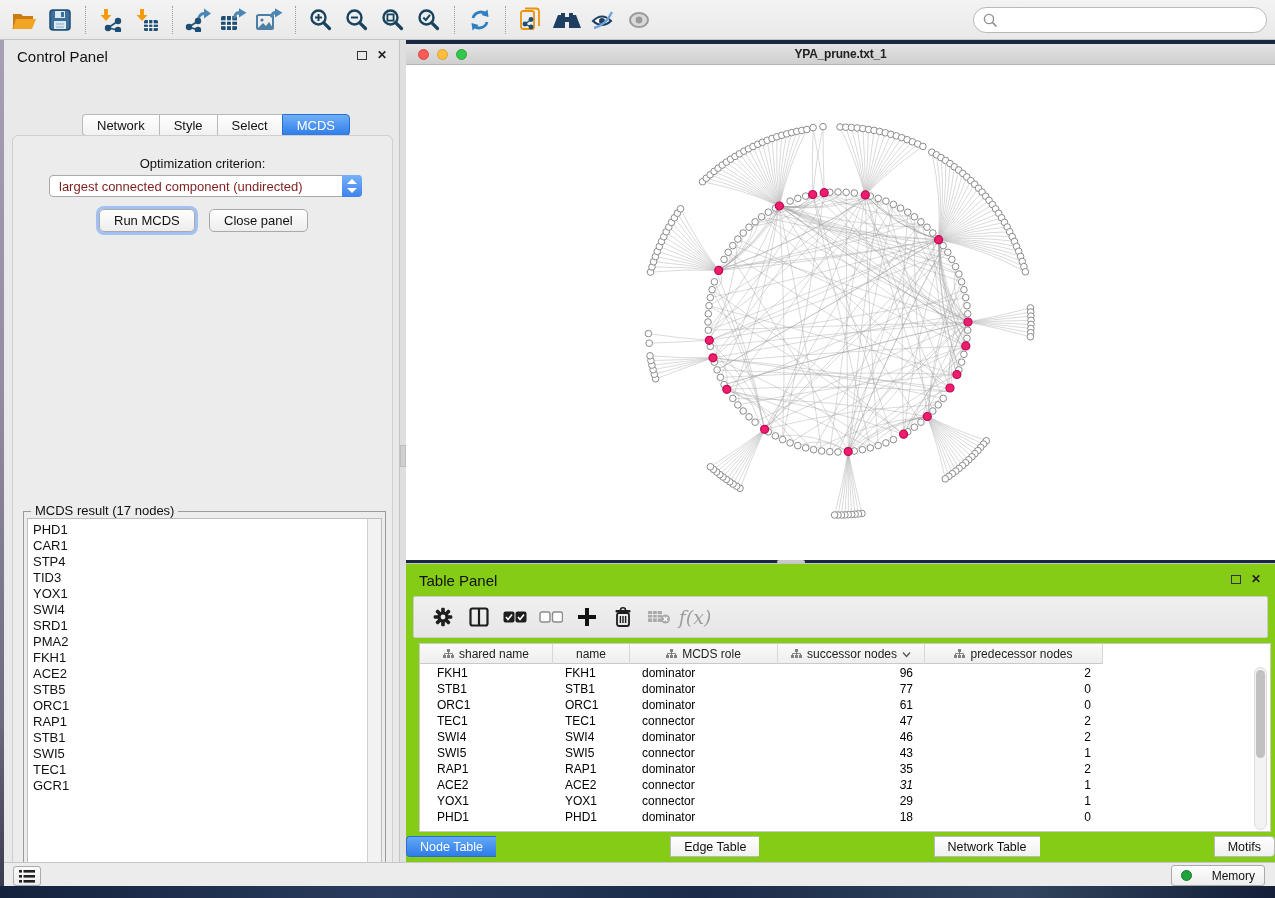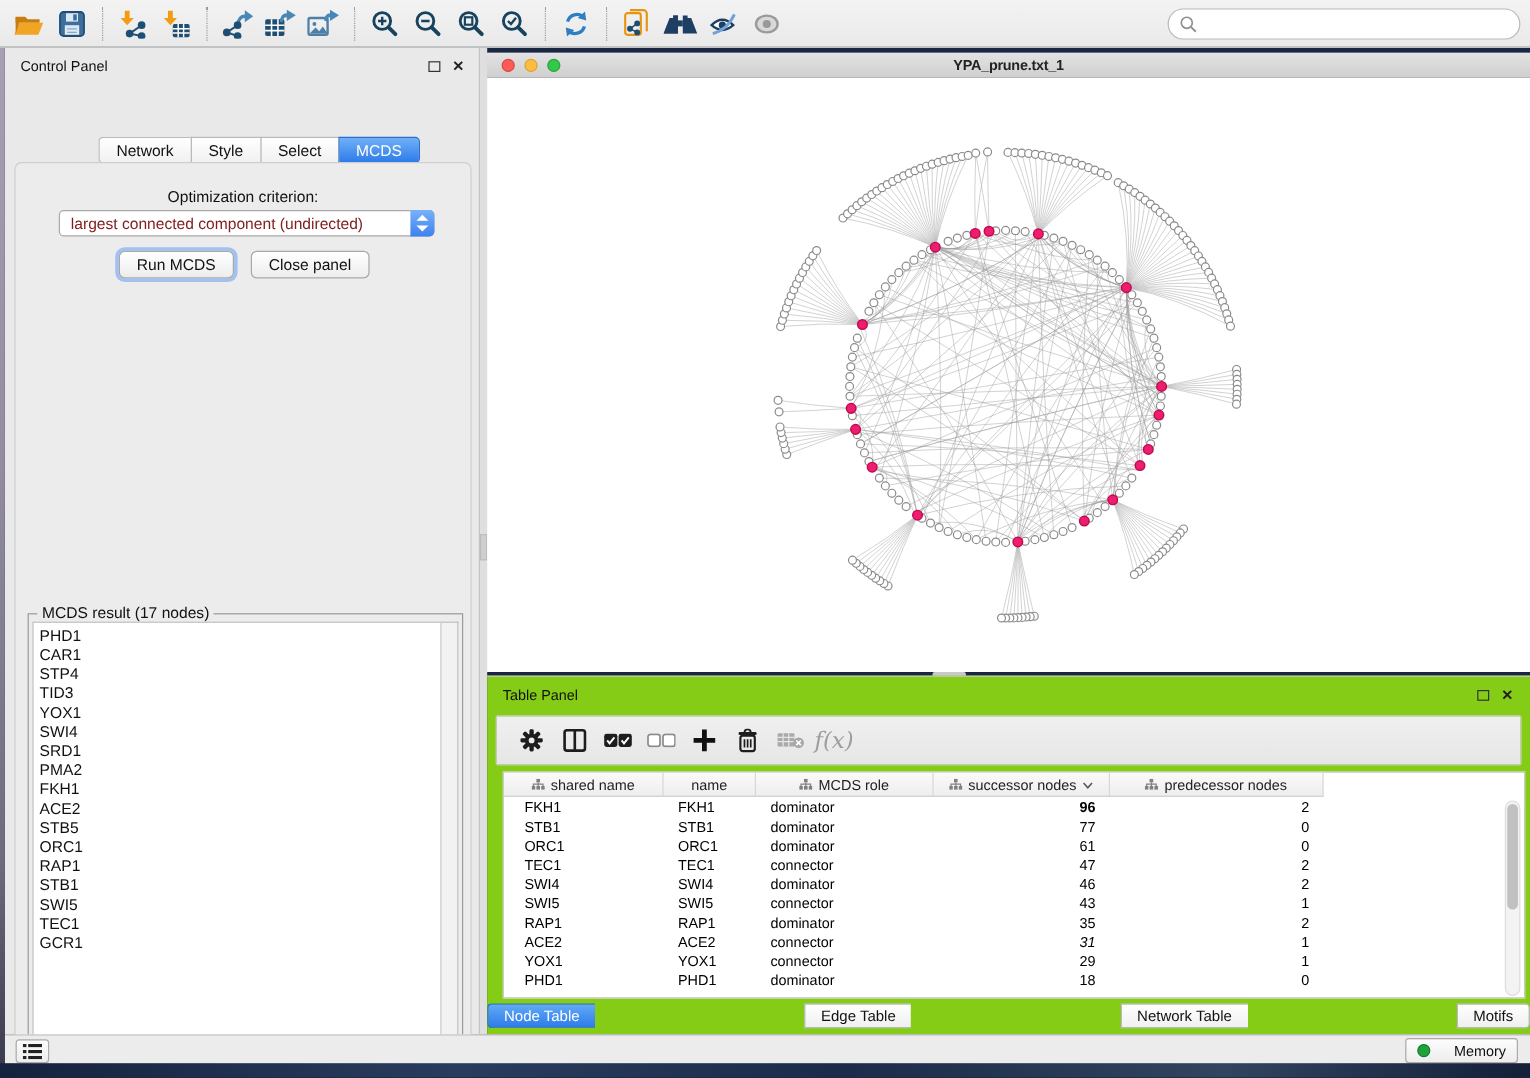--- a/index.html
+++ b/index.html
@@ -23,21 +23,21 @@
   .searchbox { position:absolute; right:8px; top:7px; width:294px; height:26px;
     background:#fff; border:1px solid #b9b9b9; border-radius:14px; display:flex; align-items:center; }
   .searchbox svg { margin-left:9px; flex:0 0 auto; }
   .searchbox input { border:none; outline:none; background:transparent; flex:1;
     font:13px "Liberation Sans",sans-serif; padding:0 8px 0 4px; }
 
   
   .cpanel { position:absolute; left:4px; top:40px; width:396px; height:822px;
     background:#e9e9e9; border-right:1px solid #c4c4c4; }
   .panel-head { position:absolute; left:0; top:8px; width:100%; height:18px; }
-  .panel-title { position:absolute; left:13px; top:0; font-size:12px; color:#111; }
+  .panel-title { position:absolute; left:13px; top:0; font-size:15px; color:#111; }
   .float-ic { position:absolute; width:10px; height:9px; border:1.5px solid #333; top:3px; }
   .close-ic { position:absolute; top:0px; font-size:12px; font-weight:bold; color:#222; cursor:pointer; }
   .cpanel .float-ic { right:32px; } .cpanel .close-ic { right:12px; }
 
   .cp-tabs { position:absolute; left:78px; top:74px; height:22px; display:flex; }
   .tab { height:22px; padding:0 14px; background:linear-gradient(180deg,#ffffff,#f1f1f1);
     border:1px solid #b9b9b9; border-right:none; font-size:13px; color:#111;
     display:flex; align-items:center; cursor:pointer; }
   .tab:first-child { border-radius:4px 0 0 4px; }
   .tab:last-child { border-right:1px solid #b9b9b9; border-radius:0 4px 4px 0; }
@@ -1030,21 +1030,21 @@
             <path d="M5.5 3 v1.5 M1.5 6 v-1.5 h8 v1.5 M5.5 4.5 v1.5" stroke="#808080" fill="none"></path>
           </svg>
           <span>predecessor nodes</span>
         </div>
       </div>
     <div class="tbody" id="tbl-body">
         <div class="tr">
           <div class="td l" style="width: 133px;">FKH1</div>
           <div class="td l2" style="width: 77px;">FKH1</div>
           <div class="td l2" style="width: 148px;">dominator</div>
-          <div class="td r" style="width: 147px; font-weight: bold;">96</div>
+          <div class="td r" style="width: 147px;">96</div>
           <div class="td r" style="width: 178px;">2</div>
         </div>
         <div class="tr">
           <div class="td l" style="width: 133px;">STB1</div>
           <div class="td l2" style="width: 77px;">STB1</div>
           <div class="td l2" style="width: 148px;">dominator</div>
           <div class="td r" style="width: 147px;">77</div>
           <div class="td r" style="width: 178px;">0</div>
         </div>
         <div class="tr">

